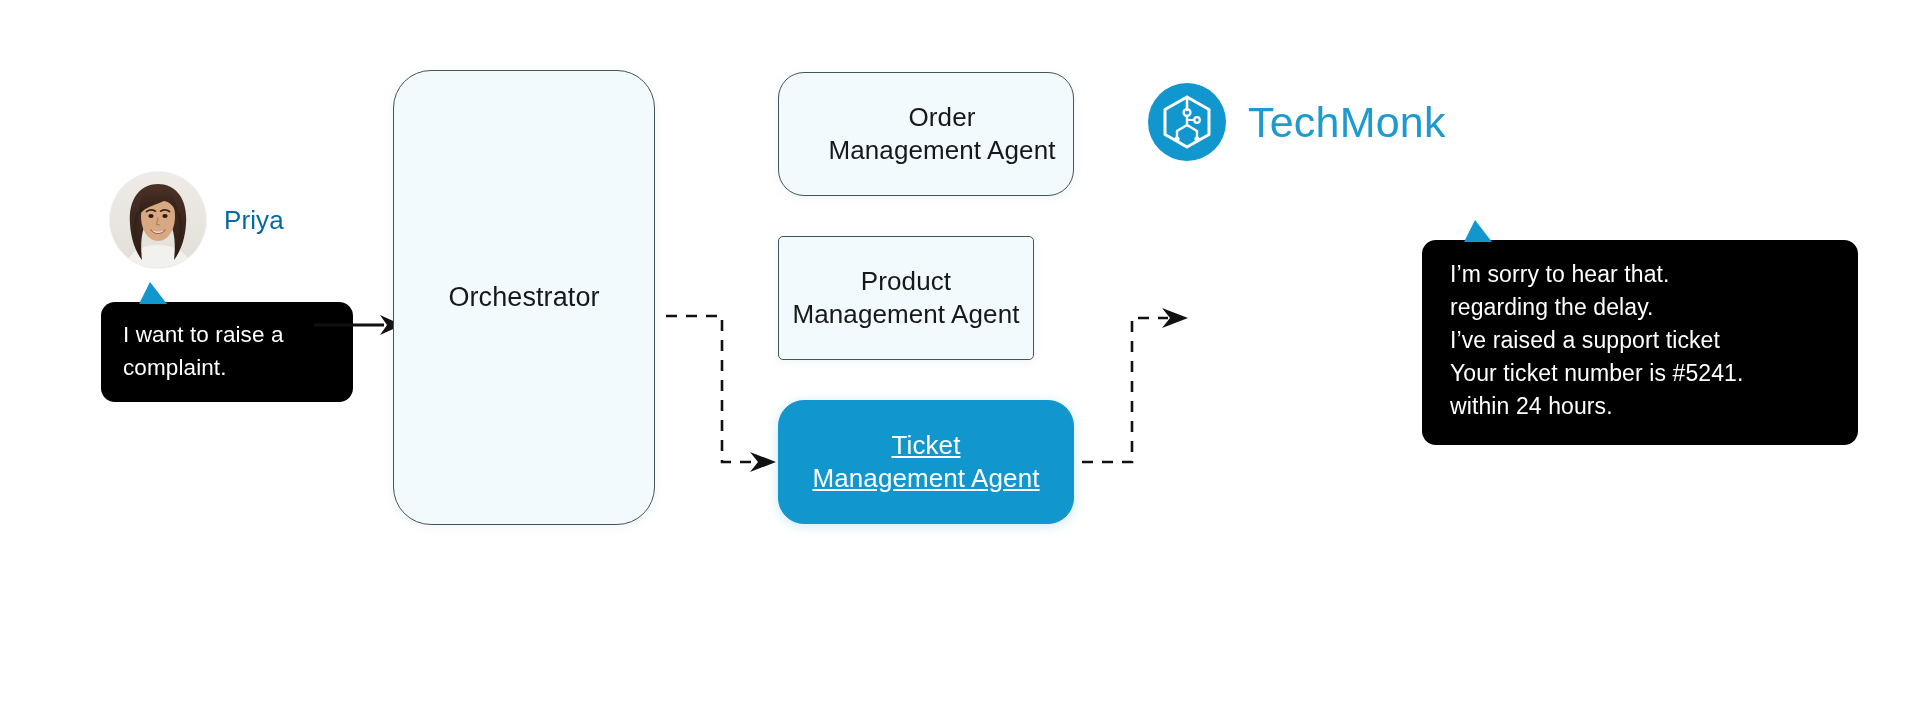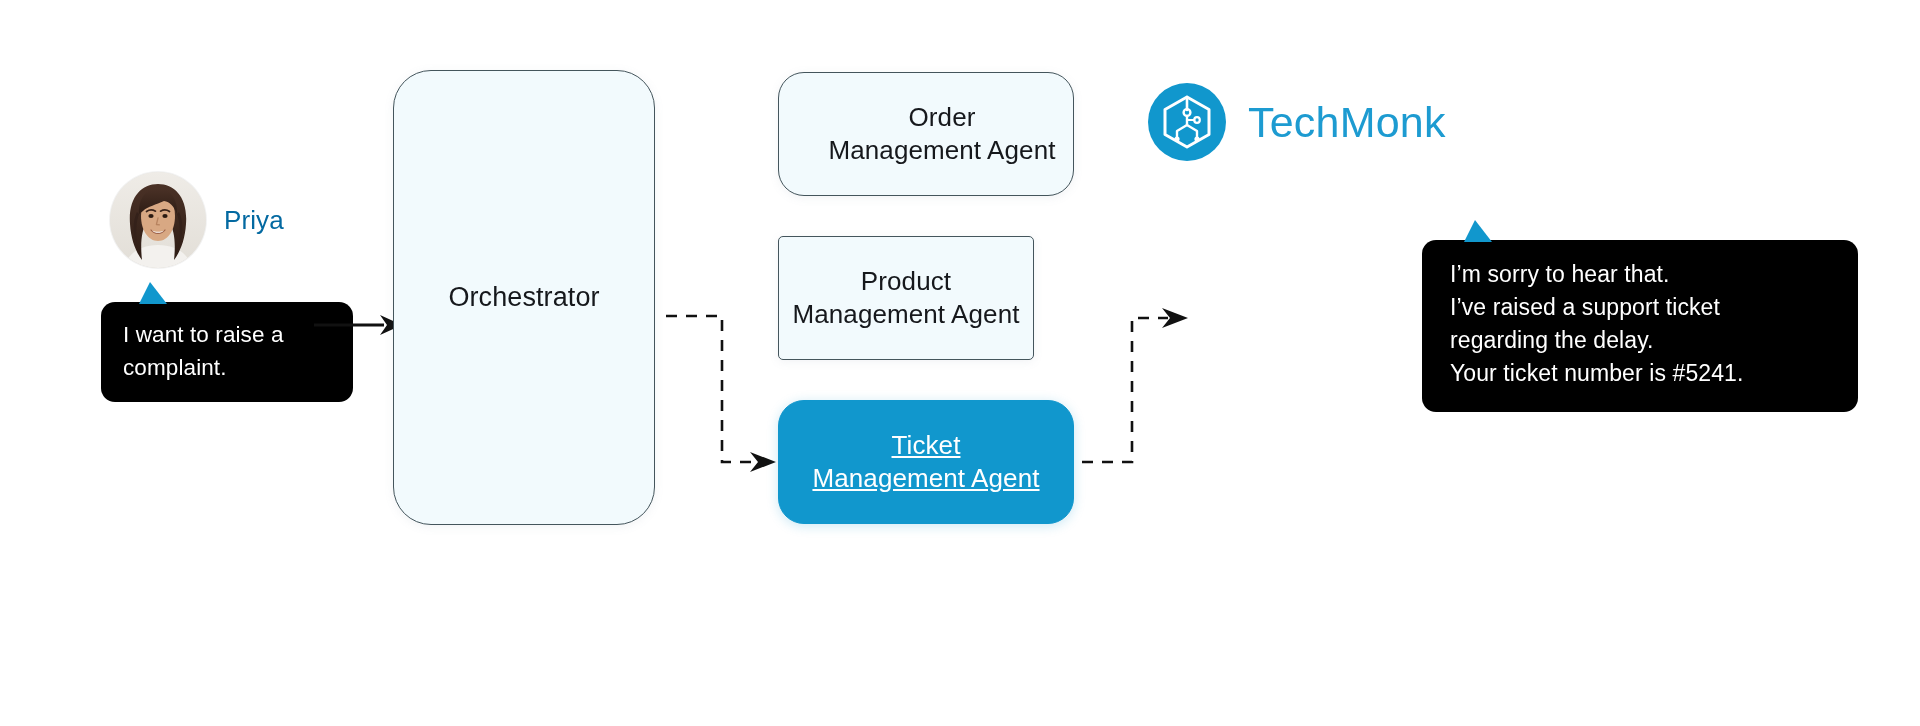--- a/index.html
+++ b/index.html
@@ -299,18 +299,19 @@
         <circle cx="16" cy="45" r="2.6" fill="#ffffff"></circle>
         <circle cx="36" cy="45" r="2.6" fill="#ffffff"></circle>
       </svg>
     </div>
     <div class="logo-word">TechMonk</div>
   </div>
 
   <div class="bubble" id="bot-bubble">
     <div class="tail"></div>
     <div class="bubble-line">I’m sorry to hear that.</div>
+    <div class="bubble-line">regarding the delay.</div>
     <div class="bubble-line">I’ve raised a support ticket</div>
-    <div class="bubble-line">regarding the delay.</div>
     <div class="bubble-line">Your ticket number is #5241.</div>
+    <div class="bubble-line">within 24 hours.</div>
   </div>
 
 </div>
 
 </body></html>

